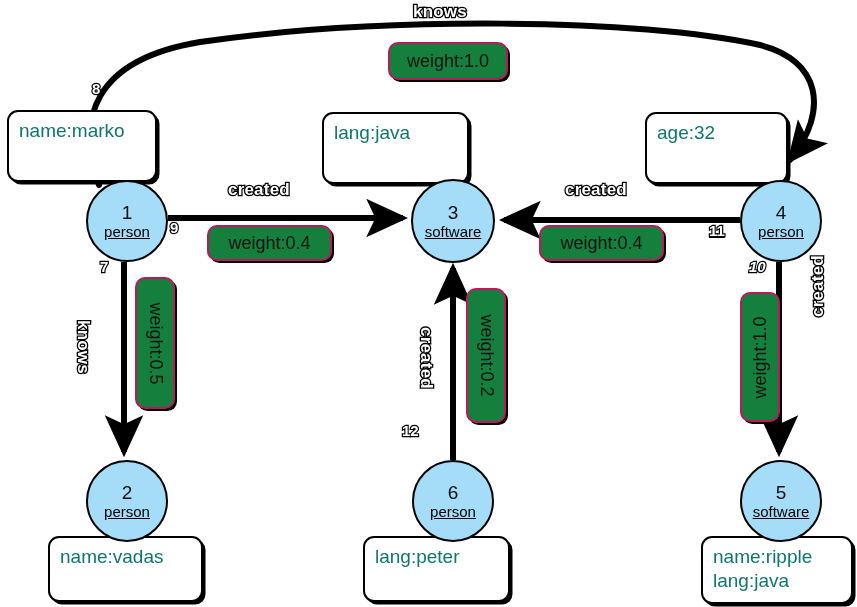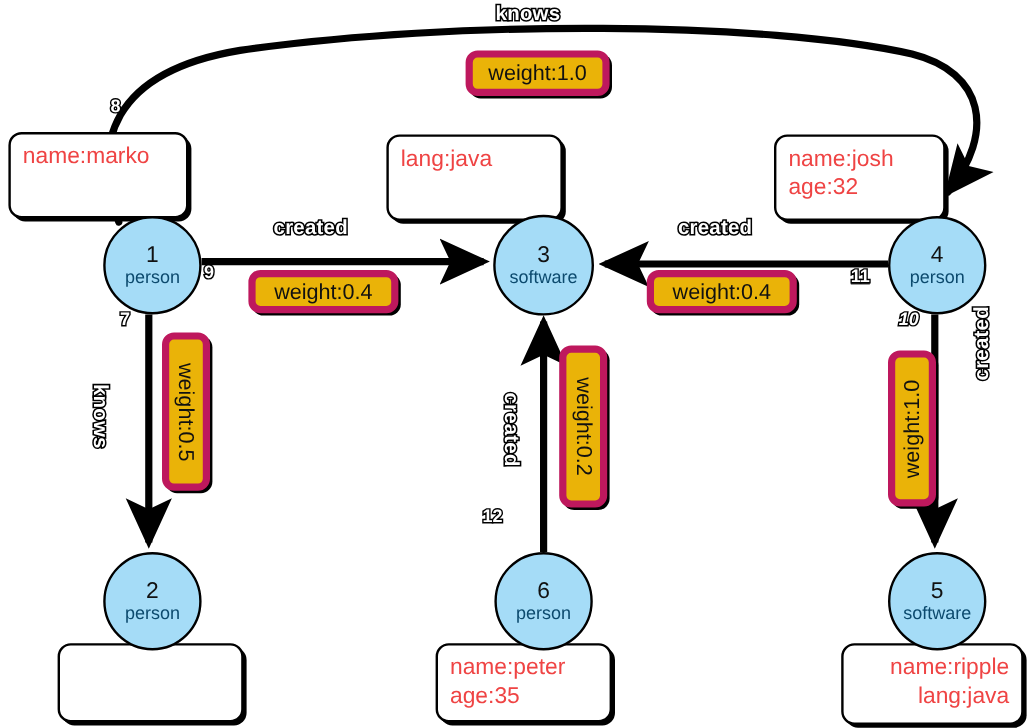--- a/index.html
+++ b/index.html
@@ -38,42 +38,43 @@
     line-height: 1.05;
     z-index: 30;
   }
   .vertex .v-id {
     font-size: 19px;
     color: #111111;
     margin-bottom: 1px;
   }
   .vertex .v-label {
     font-size: 15px;
-    color: #0c4a6e;
+    color: #000000;
+    text-decoration: underline;
   }
   
   .propbox {
     position: absolute;
     background: #ffffff;
     border: 2px solid #000000;
     border-radius: 11px;
     box-shadow: 3px 3px 0 -0.5px #000000;
     box-sizing: border-box;
     padding: 7px 10px 8px 10px;
     font-size: 19px;
-    color: #ef4444;
+    color: #0f766e;
     line-height: 1.28;
     white-space: nowrap;
     z-index: 20;
   }
   
   .weightbox {
     position: absolute;
-    background: #eab308;
-    border: 6px solid #be185d;
+    background: #15803d;
+    border: 2px solid #be185d;
     border-radius: 10px;
     box-shadow: 2.5px 2.5px 0 -0.5px #000000;
     box-sizing: border-box;
     display: flex;
     align-items: center;
     justify-content: center;
     font-size: 18px;
     color: #111111;
     white-space: nowrap;
     z-index: 25;
@@ -155,35 +156,34 @@
   </div>
   <div class="vertex" style="left: 412px; top: 460px; width: 82px; height: 82px; background: rgb(165, 220, 247);">
     <span class="v-id">6</span>
     <span class="v-label">person</span>
   </div>
 
   <div class="propbox" style="left: 7px; top: 110px; width: 150px; height: 72px;">
     <div>name:marko</div>
   </div>
   <div class="propbox" style="left: 48px; top: 536px; width: 155px; height: 66px;">
+    <div>name:vadas</div>
   </div>
   <div class="propbox" style="left: 322px; top: 112px; width: 147px; height: 72px;">
     <div>lang:java</div>
   </div>
   <div class="propbox" style="left: 645px; top: 112px; width: 143px; height: 72px;">
-    <div>name:josh</div>
     <div>age:32</div>
   </div>
-  <div class="propbox" style="left: 701px; top: 536px; width: 152px; height: 68px; text-align: right;">
+  <div class="propbox" style="left: 701px; top: 536px; width: 152px; height: 68px;">
     <div>name:ripple</div>
     <div>lang:java</div>
   </div>
   <div class="propbox" style="left: 363px; top: 536px; width: 147px; height: 66px;">
-    <div>name:peter</div>
-    <div>age:35</div>
+    <div>lang:peter</div>
   </div>
 
   <div class="edge-label" style="left: 413px; top: 2px;">knows</div>
   <div class="edge-label" style="left: 228px; top: 180px;">created</div>
   <div class="edge-label rot-cw" style="left: 93px; top: 320px;">knows</div>
   <div class="edge-label" style="left: 565px; top: 180px;">created</div>
   <div class="edge-label rot-ccw" style="left: 808px; top: 317px;">created</div>
   <div class="edge-label rot-cw" style="left: 436px; top: 327px;">created</div>
 
   <div class="edge-id" style="left: 92px; top: 80px;">8</div>

